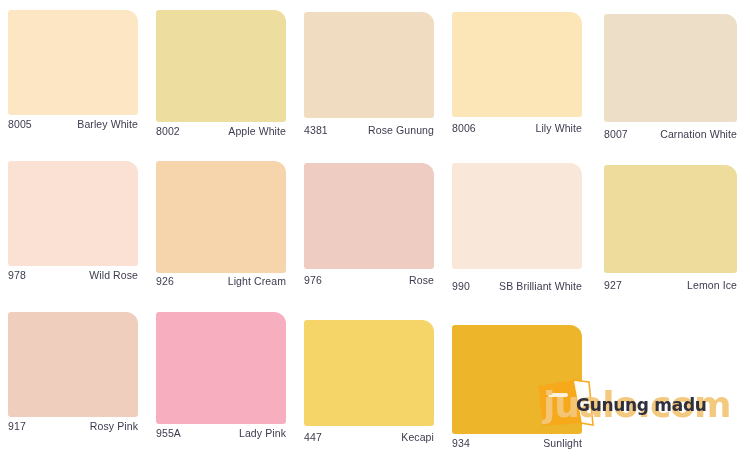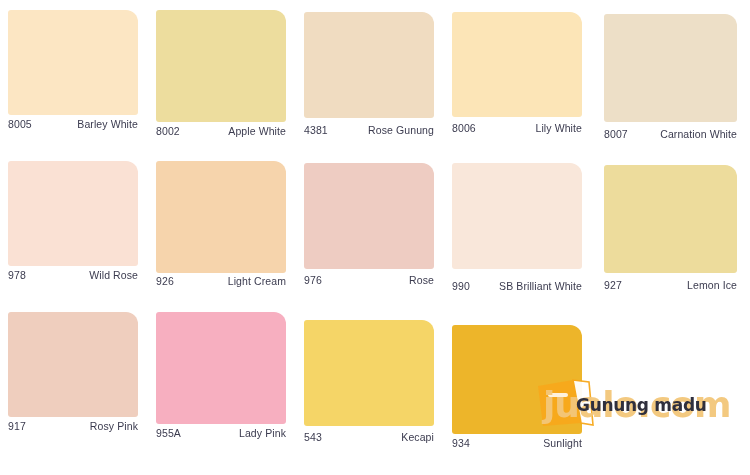--- a/index.html
+++ b/index.html
@@ -177,21 +177,21 @@
     <div class="swatch-cell" style="left: 156px; top: 0px; width: 130px; height: 475px;">
       <div class="swatch-chip" style="top: 312px; width: 130px; height: 112px; background: rgb(247, 175, 192);"></div>
       <div class="swatch-caption" style="top: 427px; color: rgb(59, 59, 79);">
         <span class="swatch-code">955A</span>
         <span class="swatch-name">Lady Pink</span>
       </div>
     </div>
     <div class="swatch-cell" style="left: 304px; top: 0px; width: 130px; height: 475px;">
       <div class="swatch-chip" style="top: 320px; width: 130px; height: 106px; background: rgb(245, 213, 103);"></div>
       <div class="swatch-caption" style="top: 431px; color: rgb(59, 59, 79);">
-        <span class="swatch-code">543</span>
+        <span class="swatch-code">447</span>
         <span class="swatch-name">Kecapi</span>
       </div>
     </div>
     <div class="swatch-cell" style="left: 452px; top: 0px; width: 130px; height: 475px;">
       <div class="swatch-chip" style="top: 325px; width: 130px; height: 109px; background: rgb(237, 181, 42);"></div>
       <div class="swatch-caption" style="top: 437px; color: rgb(59, 59, 79);">
         <span class="swatch-code">934</span>
         <span class="swatch-name">Sunlight</span>
       </div>
     </div>

